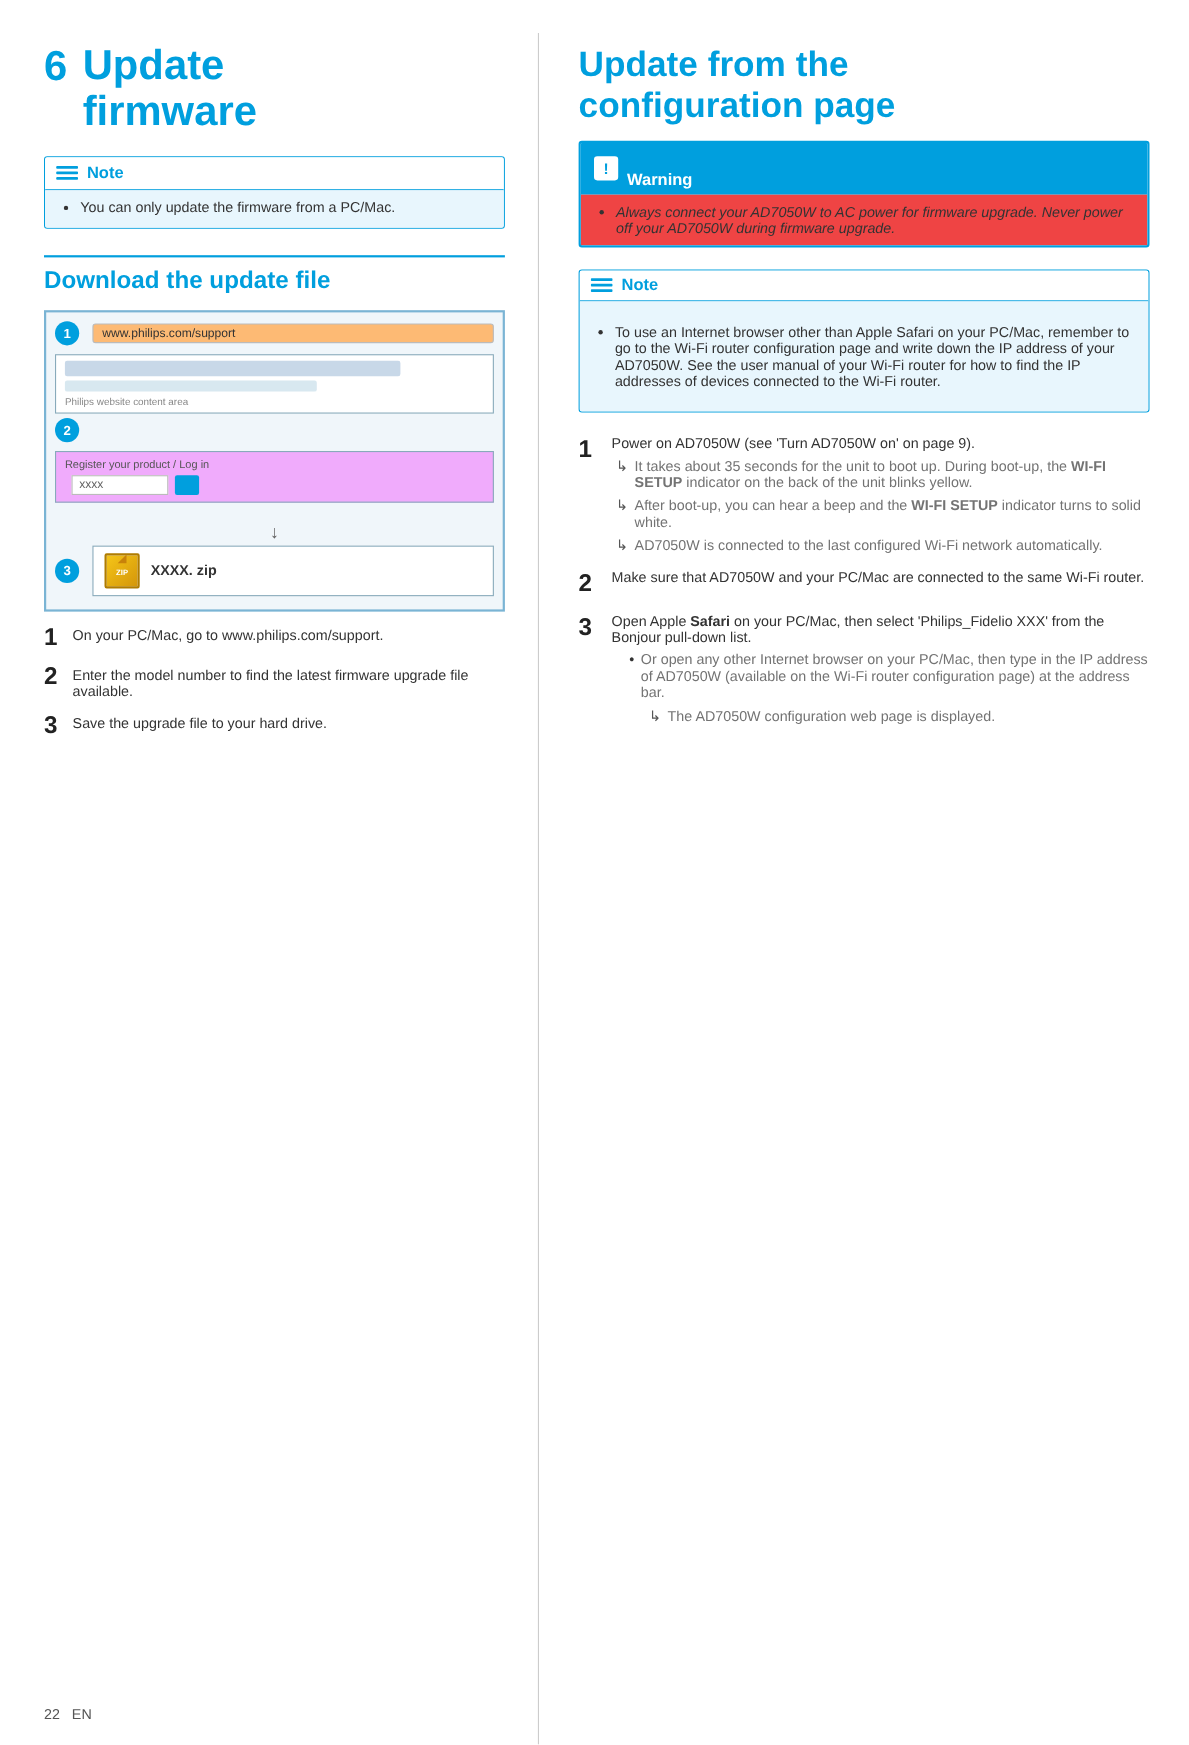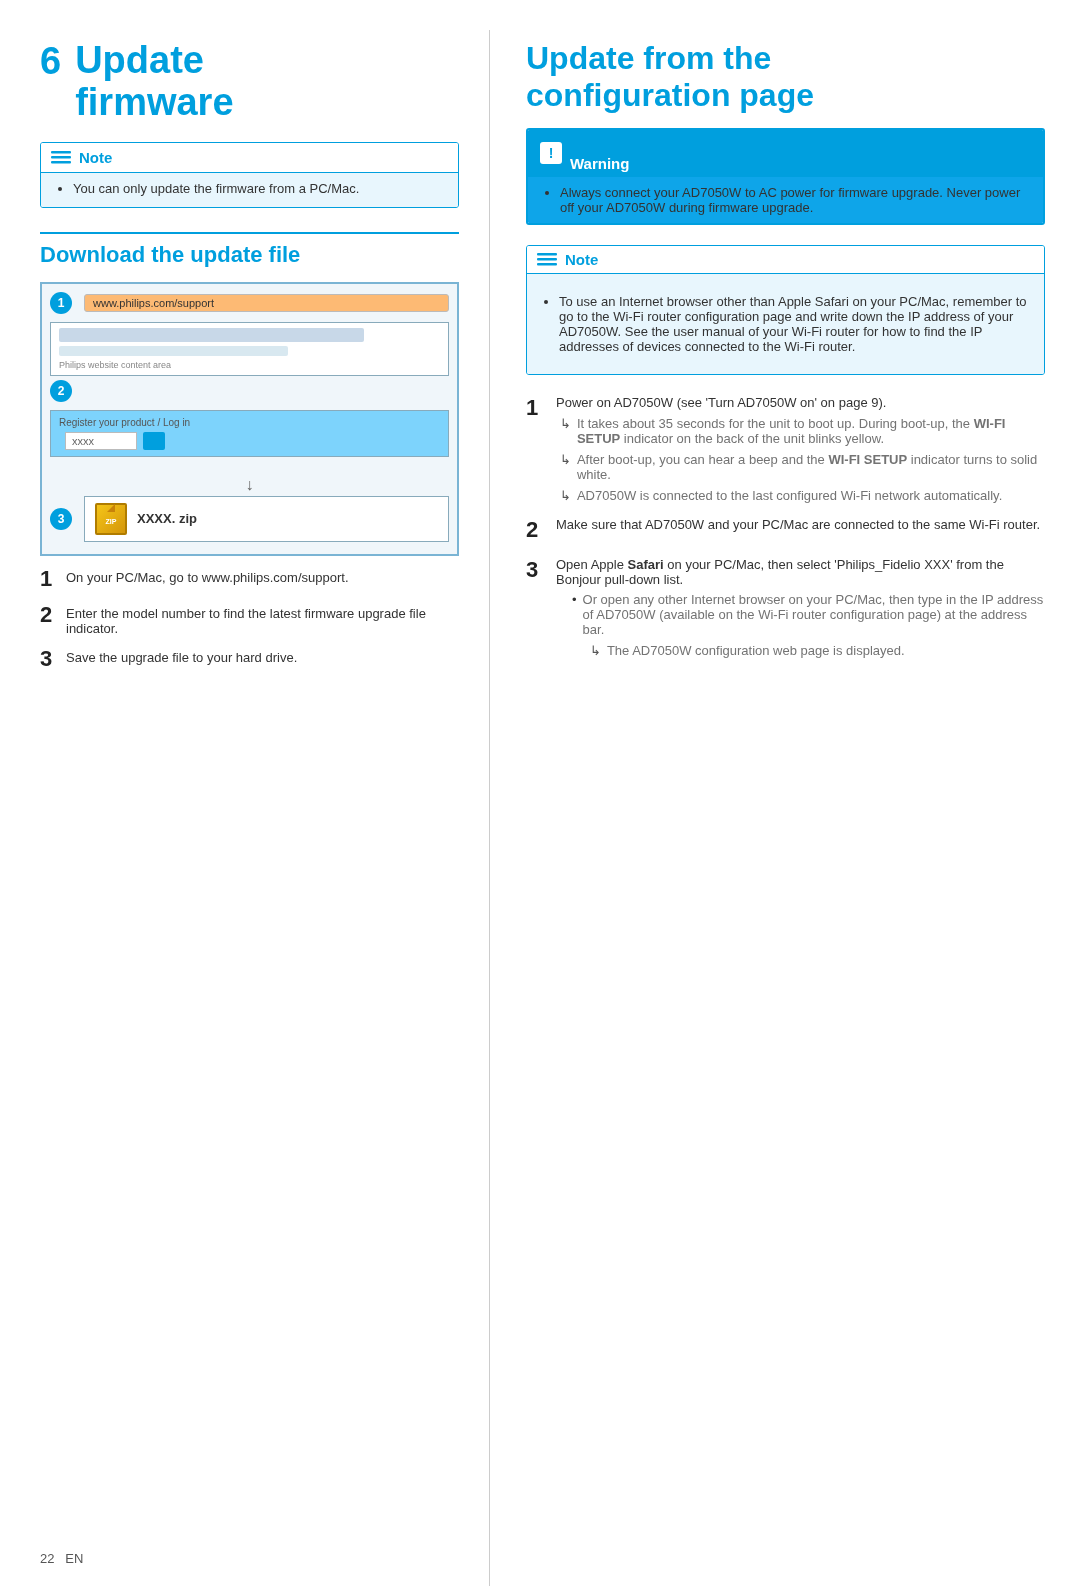--- a/index.html
+++ b/index.html
@@ -121,34 +121,34 @@
     .dl-browser-inner {
       background: #fff;
       border: 1.5px solid #8ab;
       padding: 5px 8px;
       font-size: 10px;
       color: #666;
       margin-bottom: 3px;
       position: relative;
     }
     .dl-browser-row2 {
-      background: #7dd3fc;
+      background: #f0abfc;
       border: 1.5px solid #8ab;
       padding: 6px 8px;
       font-size: 10px;
       color: #555;
       margin-bottom: 19px;
     }
     .xxxx-input {
       background: #fff;
       border: 1px solid #bbb;
       font-size: 11px;
       padding: 2px 6px;
       color: #666;
-      width: 72px;
+      width: 88px;
     }
     .dl-browser-row3 {
       background: #d8e8f0;
       border: 1.5px solid #8ab;
       padding: 5px 8px;
       font-size: 10px;
       color: #555;
       margin-bottom: 5px;
     }
     .dl-arrow {
@@ -247,24 +247,25 @@
       font-weight: bold;
       font-size: 14px;
     }
     .warning-label {
       color: #fff;
       font-size: 15px;
       font-weight: bold;
       margin-top: 20px;
     }
     .warning-content {
-      background: #0ea5e9;
+      background: #ef4444;
       padding: 8px 14px;
       font-size: 13px;
       color: #333;
+      font-style: italic;
     }
     .warning-content ul {
       list-style: disc;
       padding-left: 18px;
     }
     
     .right-note {
       border: 1.5px solid #009fde;
       border-radius: 3px;
       margin-bottom: 20px;
@@ -404,21 +405,21 @@
       </div>
     </div>
 
     <div class="steps-list">
       <div class="step-item">
         <span class="step-num">1</span>
         <span class="step-text">On your PC/Mac, go to www.philips.com/support.</span>
       </div>
       <div class="step-item">
         <span class="step-num">2</span>
-        <span class="step-text">Enter the model number to find the latest firmware upgrade file indicator.</span>
+        <span class="step-text">Enter the model number to find the latest firmware upgrade file available.</span>
       </div>
       <div class="step-item">
         <span class="step-num">3</span>
         <span class="step-text">Save the upgrade file to your hard drive.</span>
       </div>
     </div>
 
     <div class="page-number">
       <span>22</span>&nbsp;&nbsp;&nbsp;<span>EN</span>
     </div>

